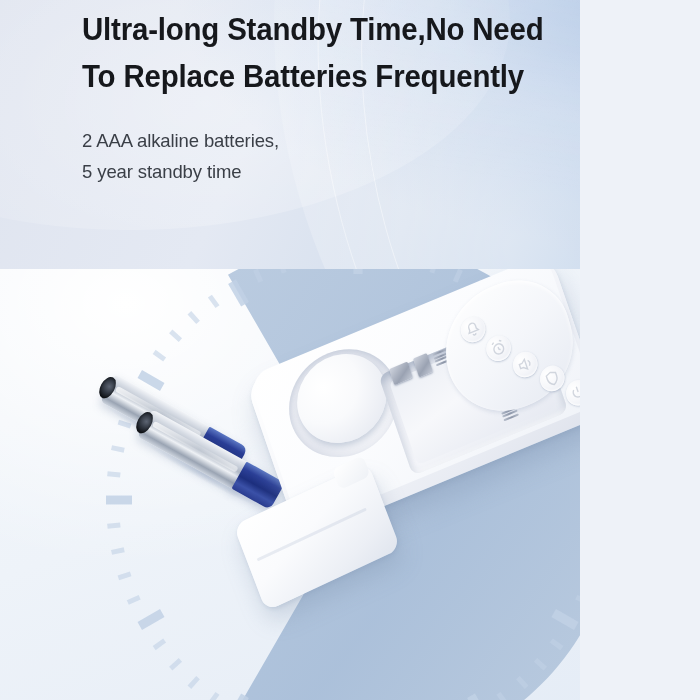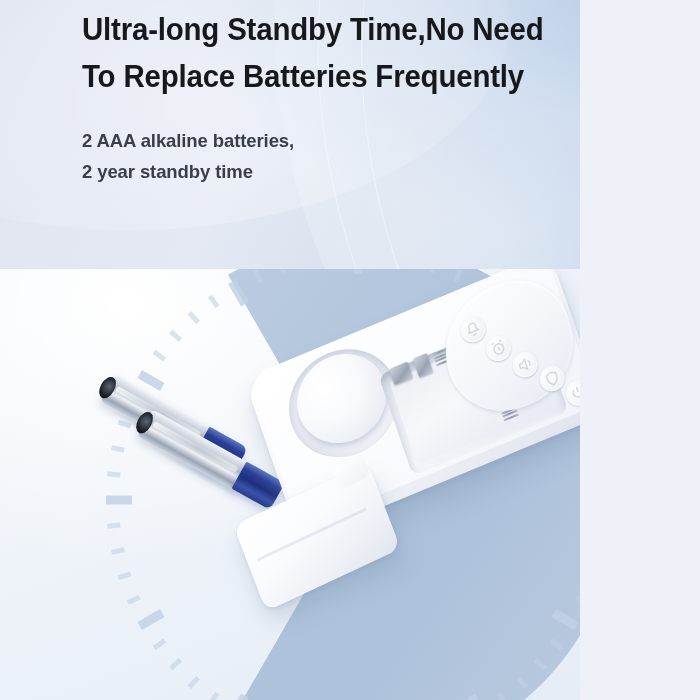--- a/index.html
+++ b/index.html
@@ -32,21 +32,21 @@
        background:radial-gradient(ellipse at 60% 70%, rgba(255,255,255,.38) 0%, rgba(255,255,255,0) 64%);}
 
   .hero-text{position:absolute;left:82px;top:6px;width:580px;}
   .headline{
     font-size:31px;line-height:47px;font-weight:700;color:#16181c;
     letter-spacing:-.2px;transform:scaleX(.95);transform-origin:left center;
     white-space:nowrap;margin:0;
   }
   .subline{
     margin-top:25px;font-size:18.5px;line-height:31px;color:#3a3f47;
-    font-weight:700;letter-spacing:-.1px;white-space:nowrap;
+    font-weight:400;letter-spacing:-.1px;white-space:nowrap;
   }
 
   
   .photo{
     position:absolute;left:0;top:269px;width:700px;height:431px;overflow:hidden;
     background:
       radial-gradient(90% 110% at 18% 8%, #ffffff 0%, rgba(255,255,255,0) 55%),
       linear-gradient(160deg,#f4f7fb 0%,#eef3f9 45%,#e9eff7 75%,#e4ecf6 100%);
   }
 
@@ -174,21 +174,21 @@
   <div class="hero">
     <div class="swoosh sw4"></div>
     <div class="swoosh sw1"></div>
     <div class="swoosh sw2"></div>
     <div class="swoosh sw3"></div>
 
     <div class="hero-text">
       <p class="headline">Ultra-long Standby Time,No Need</p>
       <p class="headline">To Replace Batteries Frequently</p>
       <div class="subline">2 AAA alkaline batteries,</div>
-      <div class="subline" style="margin-top:0">2 year standby time</div>
+      <div class="subline" style="margin-top:0">5 year standby time</div>
     </div>
   </div>
 
   <div class="photo">
 
     <div class="dial">
       <svg viewBox="0 0 520 520" xmlns="http://www.w3.org/2000/svg">
         <defs>
           <linearGradient id="wedge" x1="0" y1="0" x2="1" y2="1">
             <stop offset="0%" stop-color="#b6c8de"></stop>

